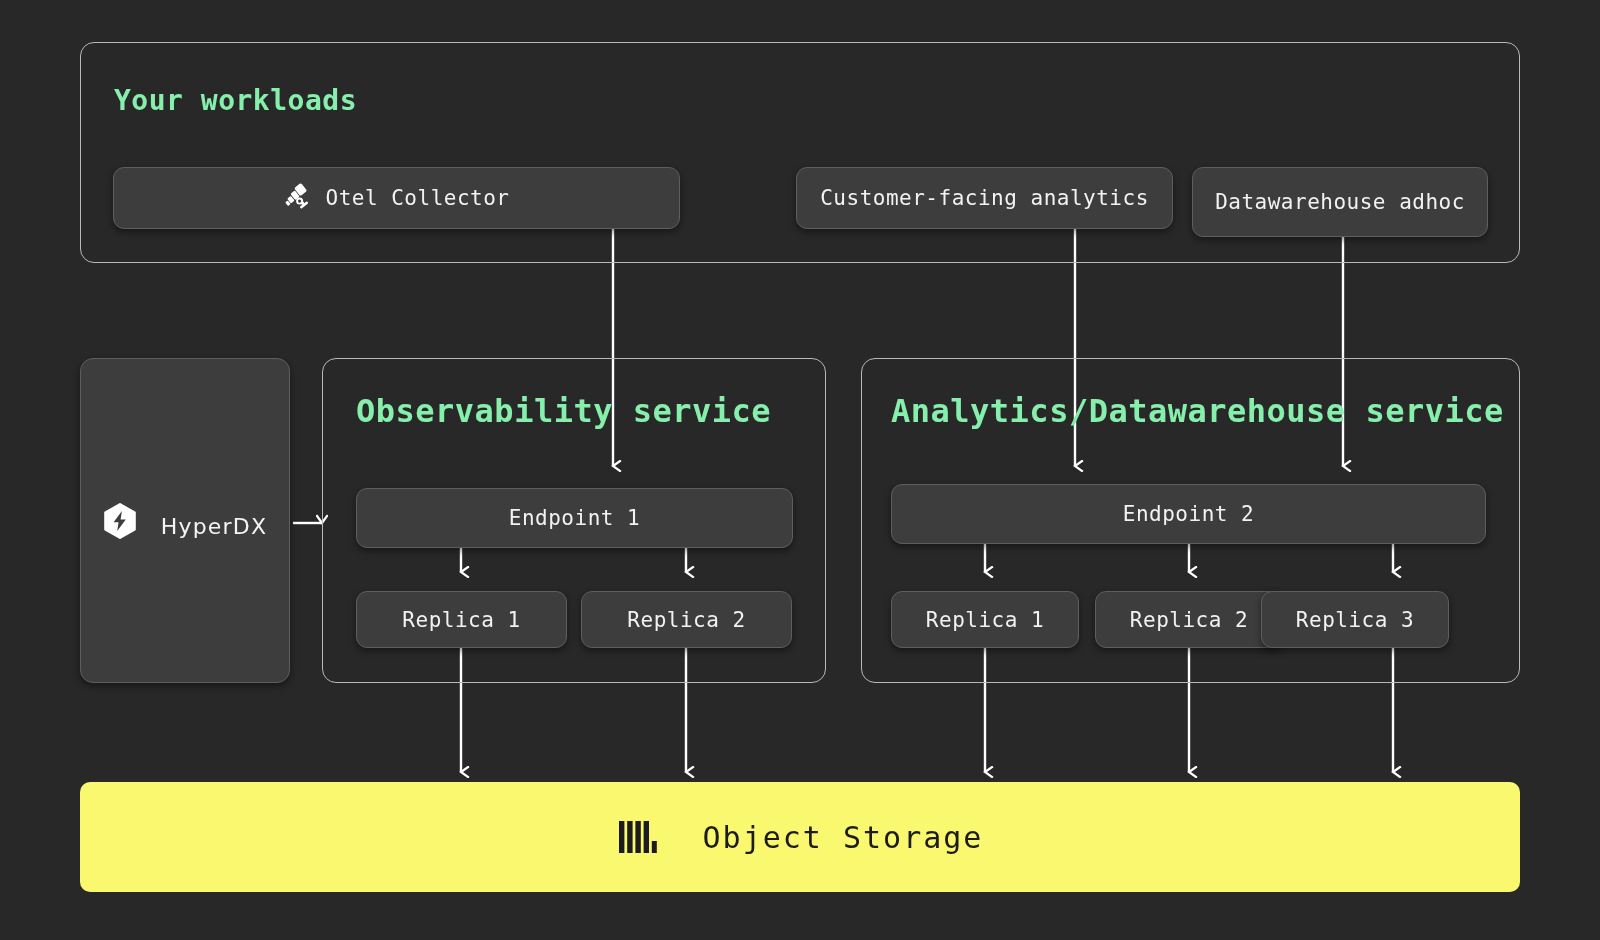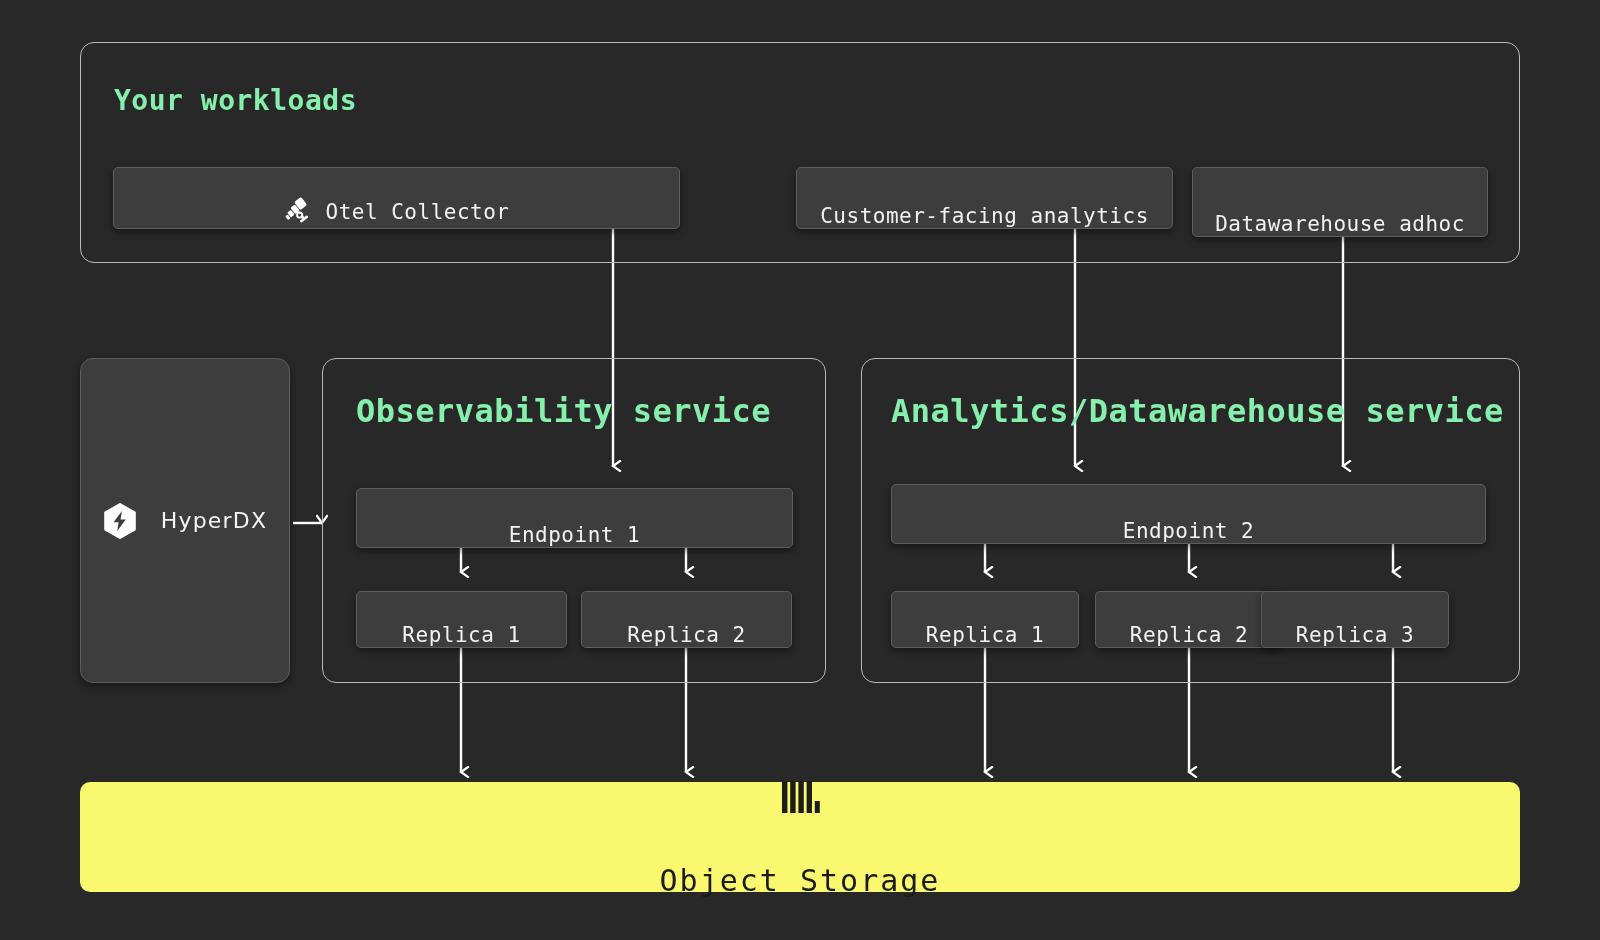--- a/index.html
+++ b/index.html
@@ -28,23 +28,23 @@
   .group-card {
     border: 1.6px solid #b9b9b9;
     border-radius: 14px;
     background: transparent;
   }
 
   
   .node {
     background: #3d3d3d;
     border: 1.3px solid #5e5e5e;
-    border-radius: 5px;
+    border-radius: 11px;
     display: flex;
-    align-items: flex-end;
+    align-items: center;
     justify-content: center;
     color: #f2f2f2;
     font-size: 21px;
     letter-spacing: 0.5px;
     box-shadow: 0 3px 7px rgba(0,0,0,0.45);
     white-space: nowrap;
   }
   .node.tall {
     align-items: center;
     justify-content: center;
@@ -69,38 +69,37 @@
   }
 
   
   .storage-bar {
     background: #faf86e;
     border-radius: 10px;
     display: flex;
     align-items: center;
     justify-content: center;
     gap: 46px;
-    flex-direction: column;
   }
   .storage-label {
     color: #1c1c1c;
     font-size: 30px;
     letter-spacing: 2px;
     white-space: nowrap;
   }
 
   .ico { display: inline-flex; align-items: center; justify-content: center; }
 
   .node-inner {
     display: flex;
     align-items: center;
     justify-content: center;
     gap: 10px;
   }
-  .hdx-inner { gap: 24px; }
+  .hdx-inner { gap: 24px; align-items: flex-end; }
   .hdx-label {
     font-family: "DejaVu Sans", sans-serif;
     font-size: 22px;
     letter-spacing: 1.2px;
     color: #f4f4f4;
   }
 </style>
 </head>
 <body>
 

